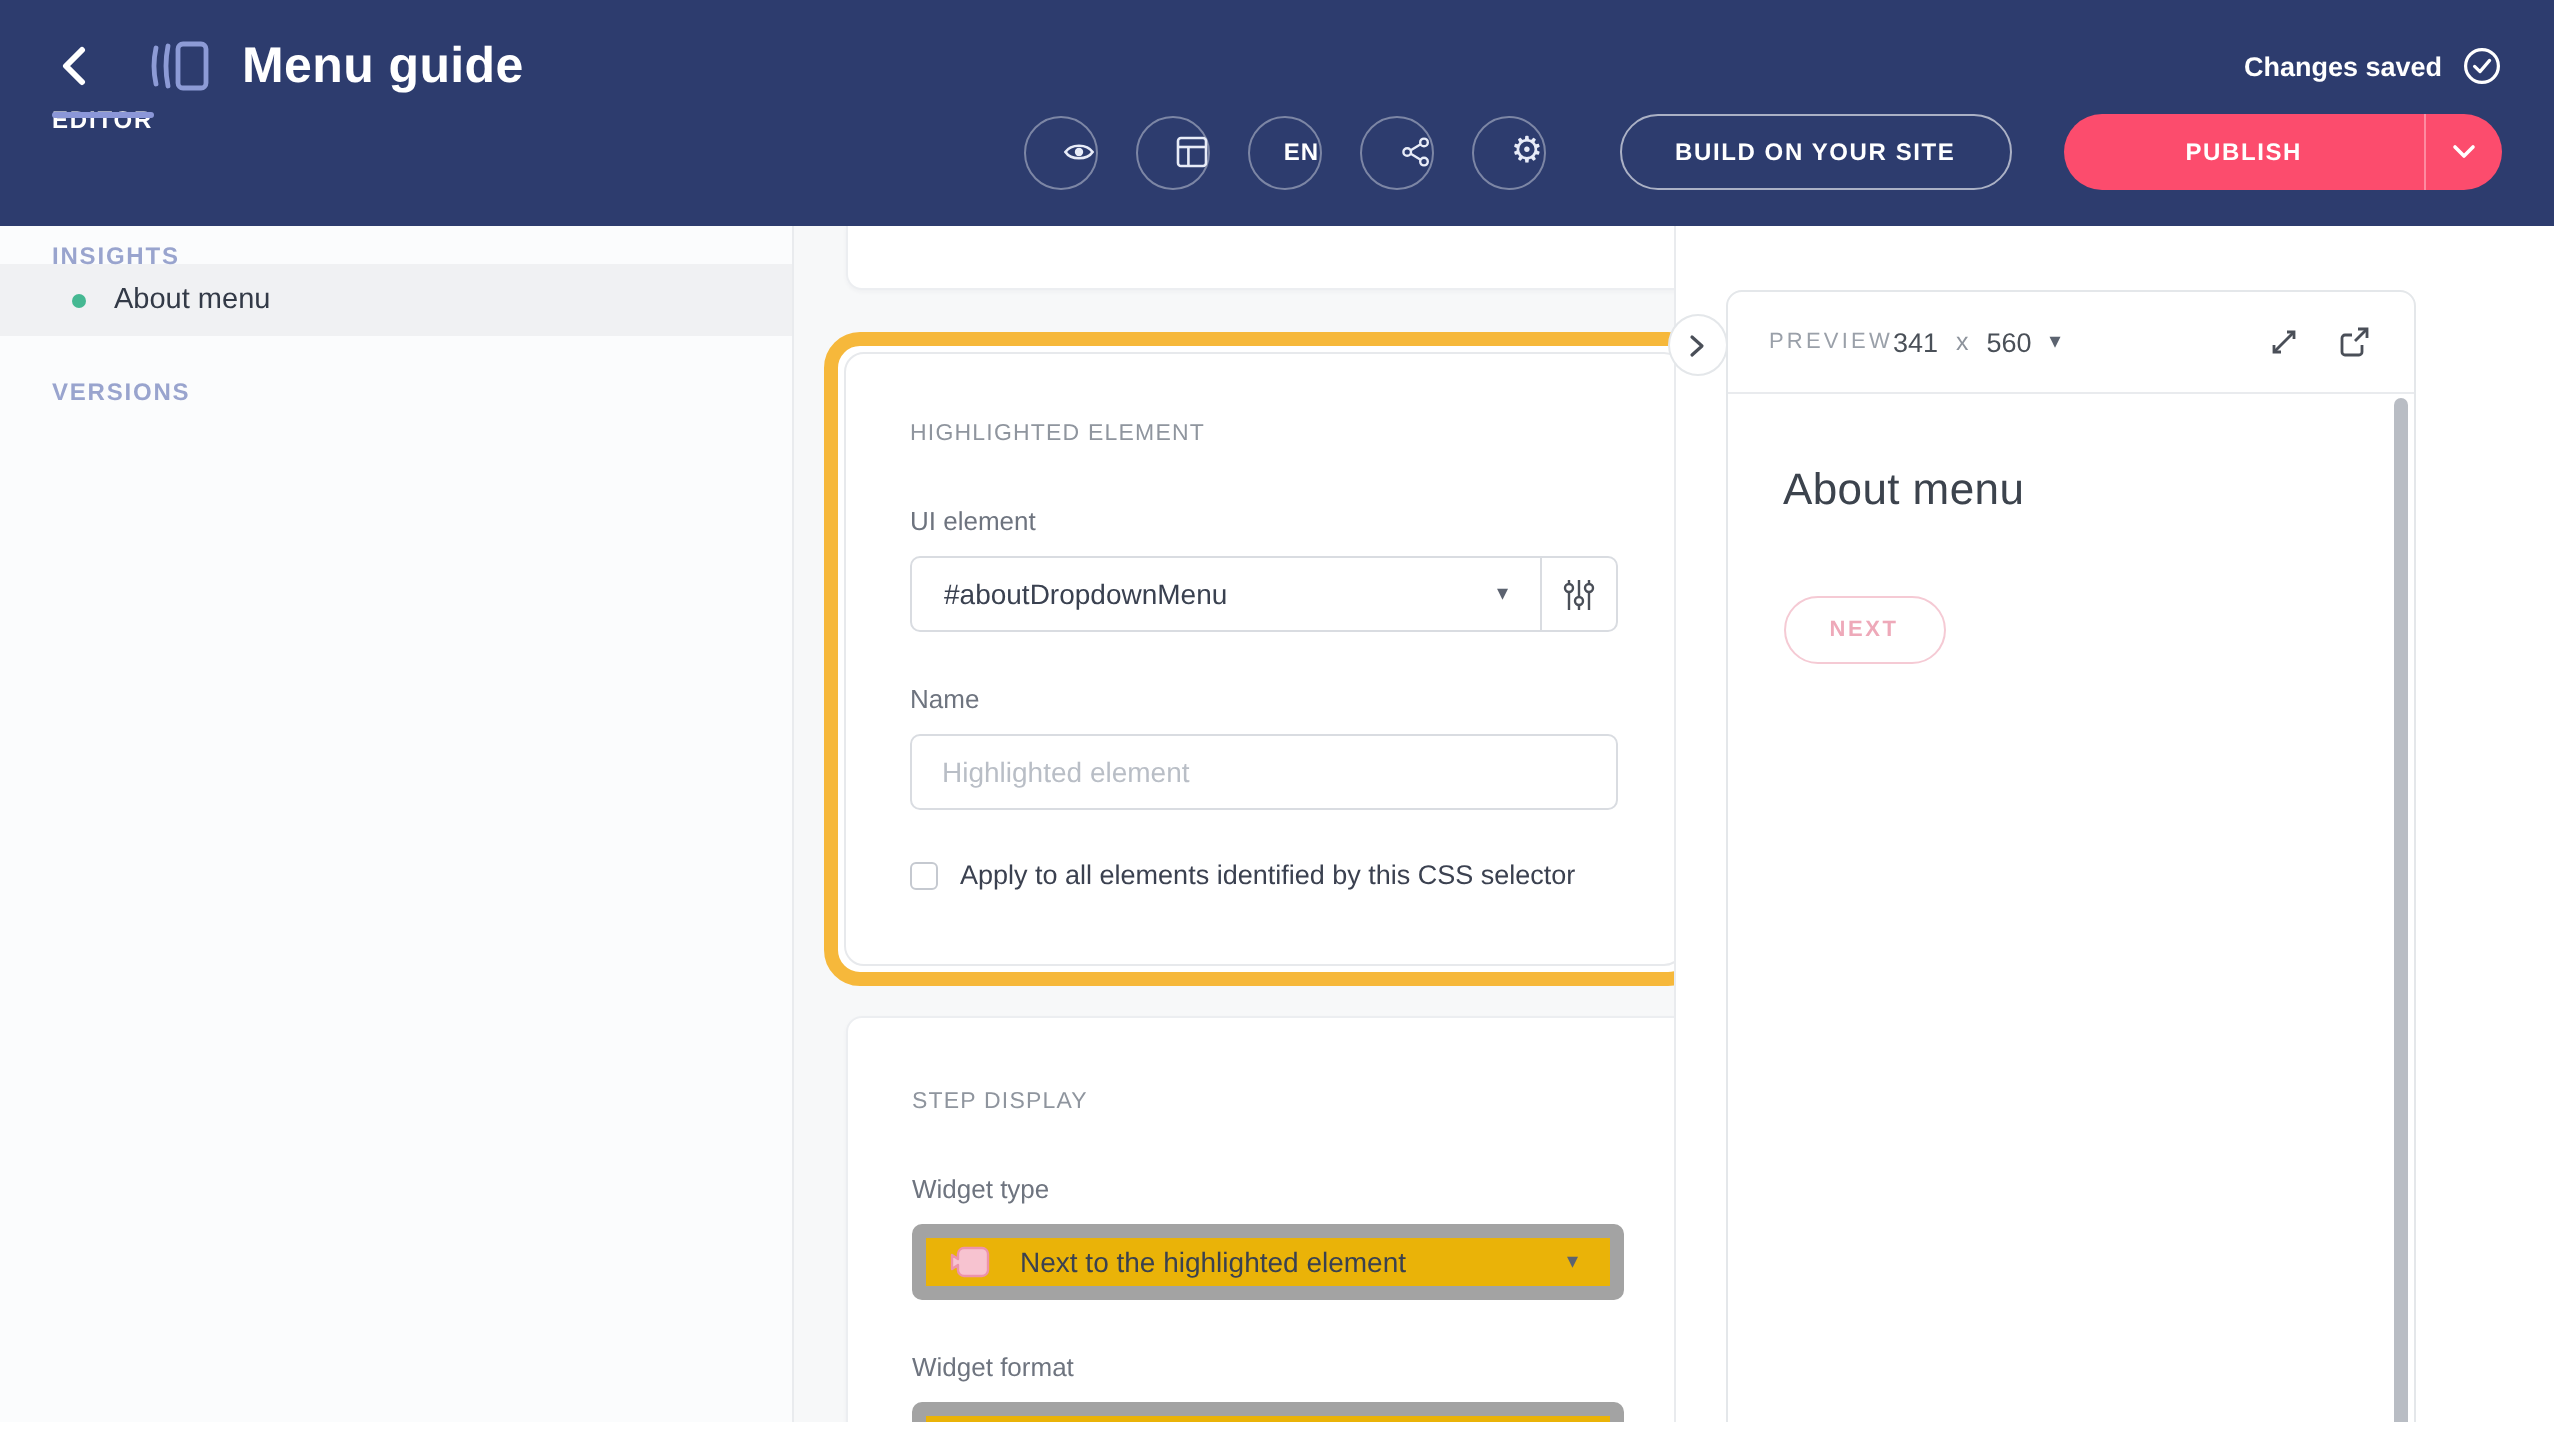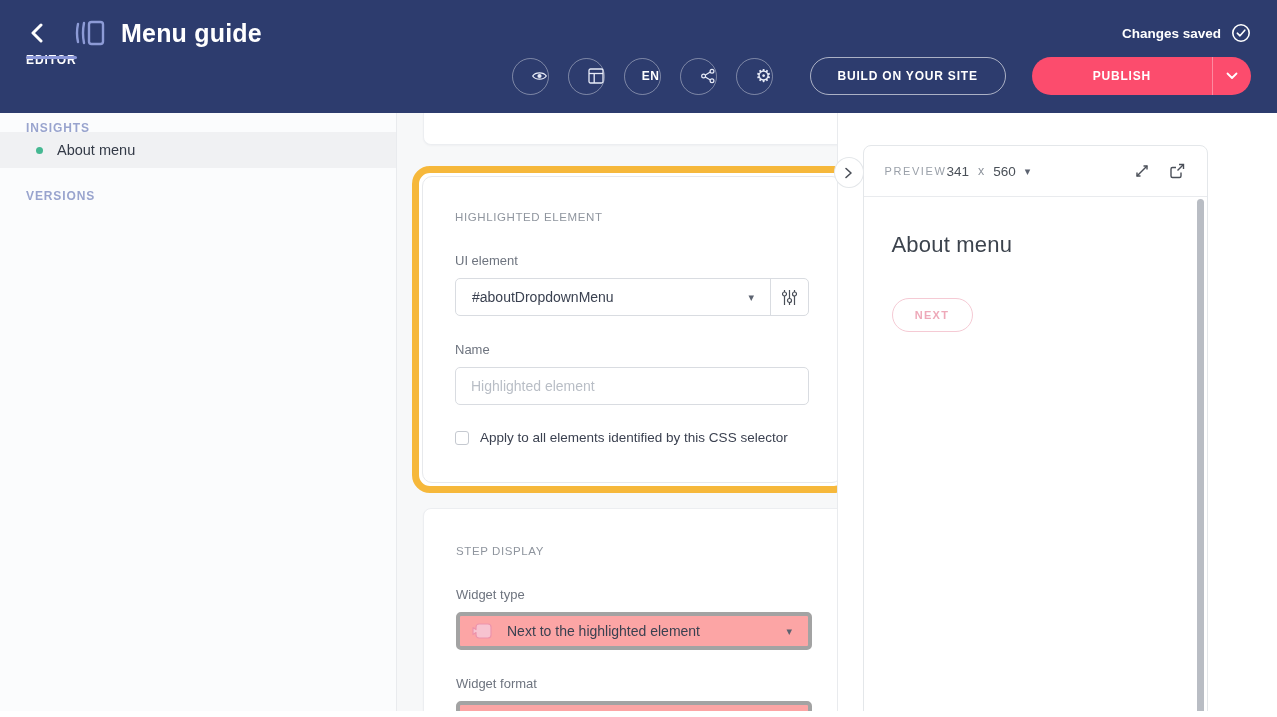--- a/index.html
+++ b/index.html
@@ -56,21 +56,21 @@
   .select-main { flex:1; display:flex; align-items:center; padding:0 16px; font-size:14px; color:#3a4150; cursor:pointer;justify-content:center; }
   .select-value { flex:1; }
   .caret { color:#5c6370; font-size:11px; line-height:1; }
   .icon-btn-attach { width:38px; border-left:1px solid #d9dce1; display:flex; align-items:center; justify-content:center; cursor:pointer; }
   .text-input { width:100%; height:38px; border:1px solid #d9dce1; border-radius:5px; padding:0 15px; font-size:14px; color:#3a4150; font-family:inherit; outline:none; background:#fff; }
   .text-input::placeholder { color:#b9bec6; }
   .checkbox-row { margin-top:25px; display:flex; align-items:center; gap:11px; cursor:pointer; }
   .checkbox-box { width:14px; height:14px; border:1px solid #c5c9d0; border-radius:3px; background:#fff; flex:none; }
   .checkbox-label { font-size:13.5px; color:#3b4150; }
   .step-card { position:absolute; left:26px; top:395px; width:422px; height:360px; background:#fff; border:1px solid #eceef1; border-radius:8px; box-shadow:0 1px 2px rgba(40,50,70,.04); padding:36px 32px; }
-  .widget-select { display:flex; align-items:center; gap:14px; height:38px; border:4px solid #a3a3a3; border-radius:5px; background:#fca5a5; padding:0 16px 0 12px; cursor:pointer; }
+  .widget-select { display:flex; align-items:center; gap:14px; height:38px; border:7px solid #a3a3a3; border-radius:5px; background:#eab308; padding:0 16px 0 12px; cursor:pointer; }
   .widget-text { flex:1; font-size:14px; color:#3a4150; }
 
   
   .preview-panel { flex:1; background:#ffffff; position:relative; }
   .collapse-btn { position:absolute; left:-4px; top:44px; width:30px; height:31px; background:#fff; border:1px solid #e4e7ea; border-radius:50%; display:flex; align-items:center; justify-content:center; z-index:2; cursor:pointer; color:#4a4f58; }
   .preview-card { position:absolute; left:25px; top:32px; width:345px; height:573px; background:#fff; border:1px solid #e4e7ea; border-radius:8px 8px 0 0; }
   .preview-header { height:51px; border-bottom:1px solid #e9ebee; display:flex; align-items:center; padding:0 21px; }
   .preview-title { font-size:11px; letter-spacing:1.6px; color:#9aa0a9; }
   .dim-group { display:flex; align-items:center; gap:9px; font-size:13.5px; color:#4a5058; cursor:pointer; }
   .dim-sep { color:#8d939c; font-size:12.5px; }

